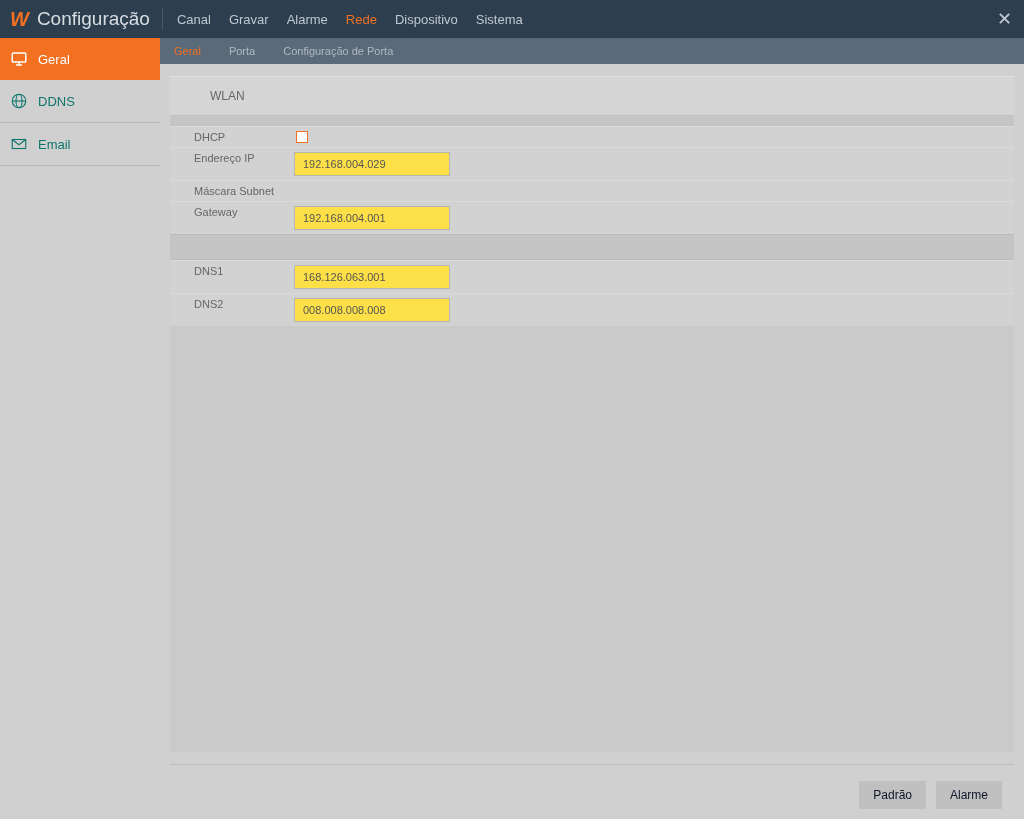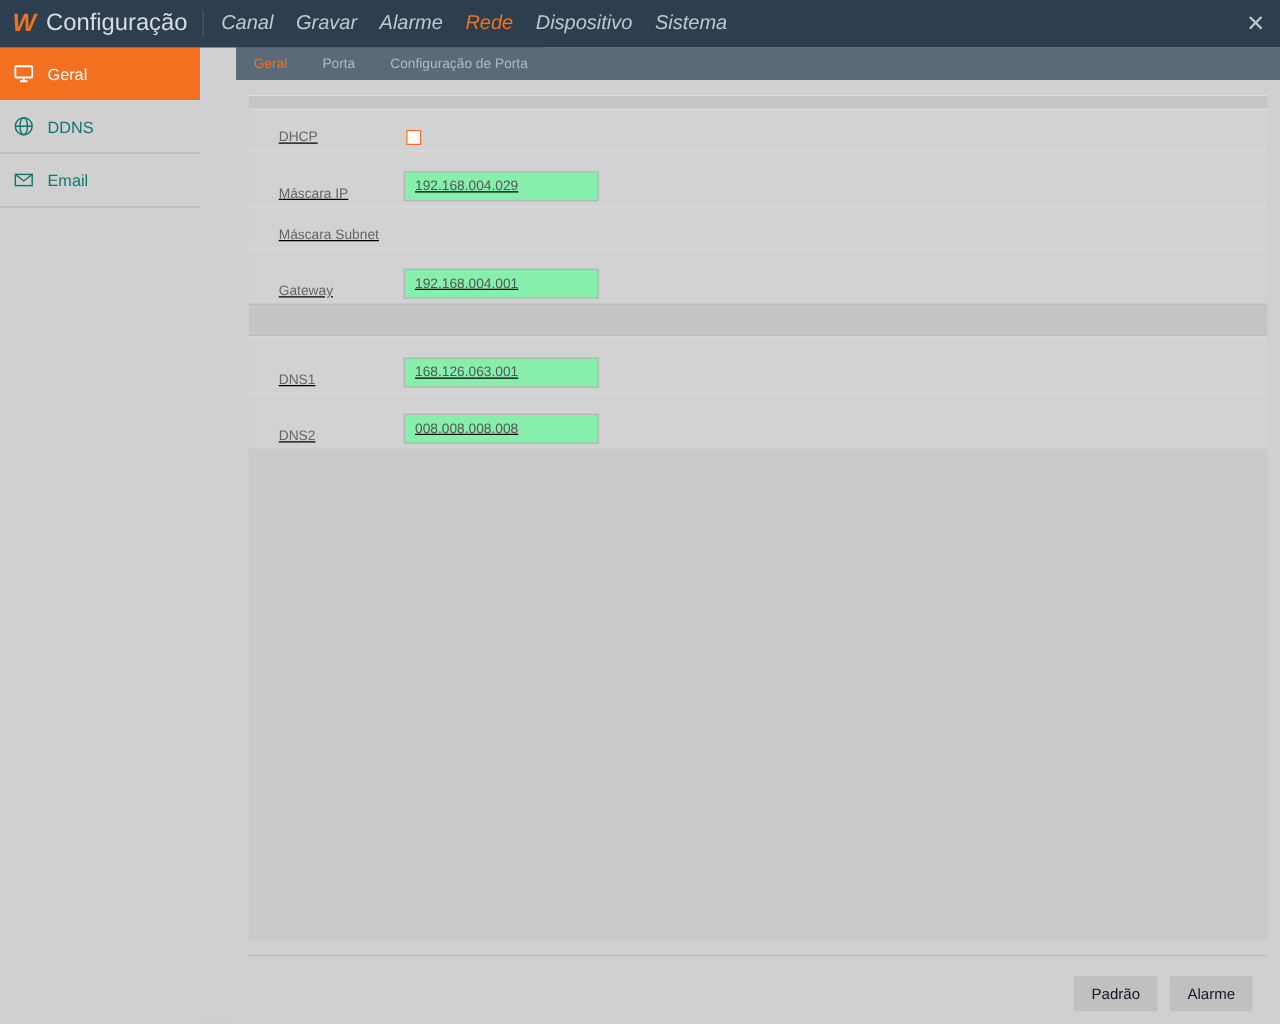--- a/index.html
+++ b/index.html
@@ -41,41 +41,39 @@
       font-size: 19px;
       font-weight: 400;
     }
     .top-nav {
       display: flex;
       gap: 18px;
       margin-left: 14px;
     }
     .top-nav-item {
       color: #c0c8d0;
-      font-size: 16px;
-      cursor: pointer;
-      font-style: italic;
+      font-size: 13px;
+      cursor: pointer;
     }
     .top-nav-item.active {
       color: #f37021;
     }
     .close-btn {
       position: absolute;
       right: 12px;
       top: 50%;
       transform: translateY(-50%);
       color: #c0c8d0;
       font-size: 18px;
       cursor: pointer;
       font-weight: 300;
     }
     .main {
       display: flex;
       height: calc(100% - 38px);
-      gap: 29px;
     }
     .sidebar {
       width: 160px;
       background: #d0d0d0;
       padding-top: 0;
     }
     .sidebar-item {
       display: flex;
       align-items: center;
       gap: 10px;
@@ -152,39 +150,38 @@
       font-size: 12px;
       color: #666;
       border-bottom: 1px solid #c0c0c0;
     }
     .spacer-row {
       height: 10px;
       background: #c5c5c5;
     }
     .form-row {
       display: flex;
-      align-items: flex-end;
-      padding: 16px 0 4px 24px;
+      align-items: flex-start;
+      padding: 4px 0 4px 24px;
       background: #d2d2d2;
-      text-decoration: underline;
     }
     .form-row:nth-child(even) {
       background: #d2d2d2;
     }
     .form-label {
       width: 100px;
       font-size: 11px;
       color: #666;
       padding-right: 10px;
     }
     .form-input {
       width: 156px;
       height: 24px;
       border: 1px solid #b5b5b5;
-      background: #86efac;
+      background: #fde047;
       padding: 0 8px;
       font-size: 11px;
       color: #555;
     }
     .form-checkbox {
       width: 12px;
       height: 12px;
       border: 1px solid #f37021;
       background: #fff;
       cursor: pointer;
@@ -270,29 +267,30 @@
 
   <div class="content">
     <div class="sub-tabs">
       <span class="sub-tab active">Geral</span>
       <span class="sub-tab">Porta</span>
       <span class="sub-tab">Configuração de Porta</span>
     </div>
 
     <div class="panel-wrap">
       <div class="panel">
+        <div class="section-header">WLAN</div>
         <div class="spacer-row"></div>
 
         <div class="form-rows-group">
           <div class="form-row">
             <span class="form-label">DHCP</span>
             <span class="form-checkbox"></span>
           </div>
           <div class="form-row">
-            <span class="form-label">Máscara IP</span>
+            <span class="form-label">Endereço IP</span>
             <input class="form-input" value="192.168.004.029" style="">
           </div>
           <div class="form-row">
             <span class="form-label">Máscara Subnet</span>
           </div>
           <div class="form-row">
             <span class="form-label">Gateway</span>
             <input class="form-input" value="192.168.004.001" style="">
           </div>
         </div>

